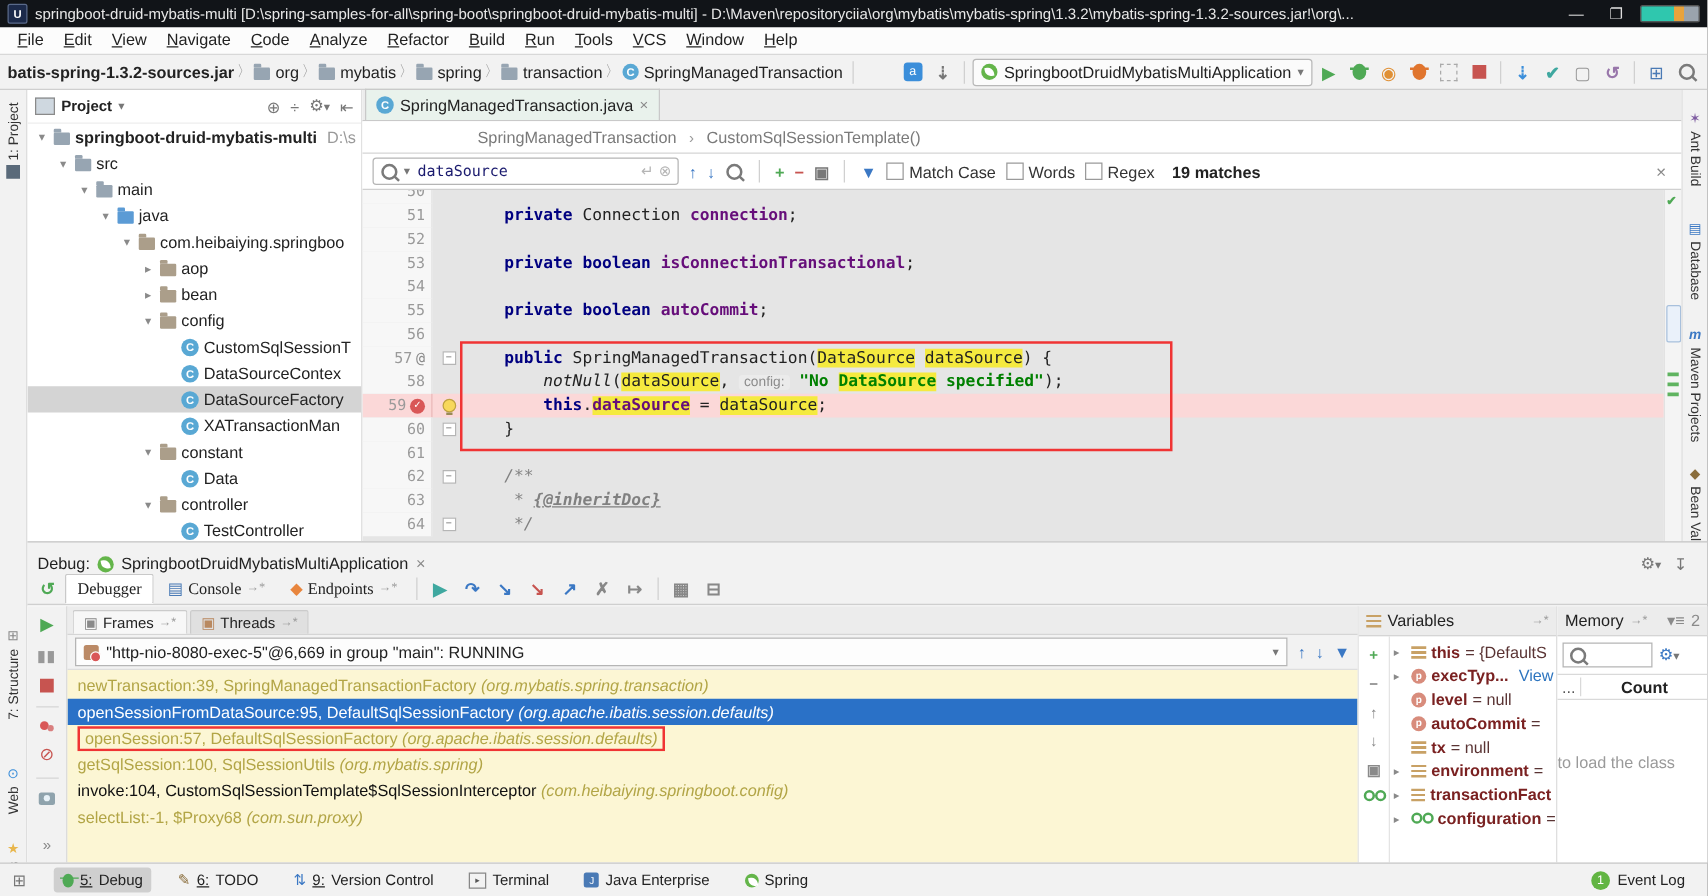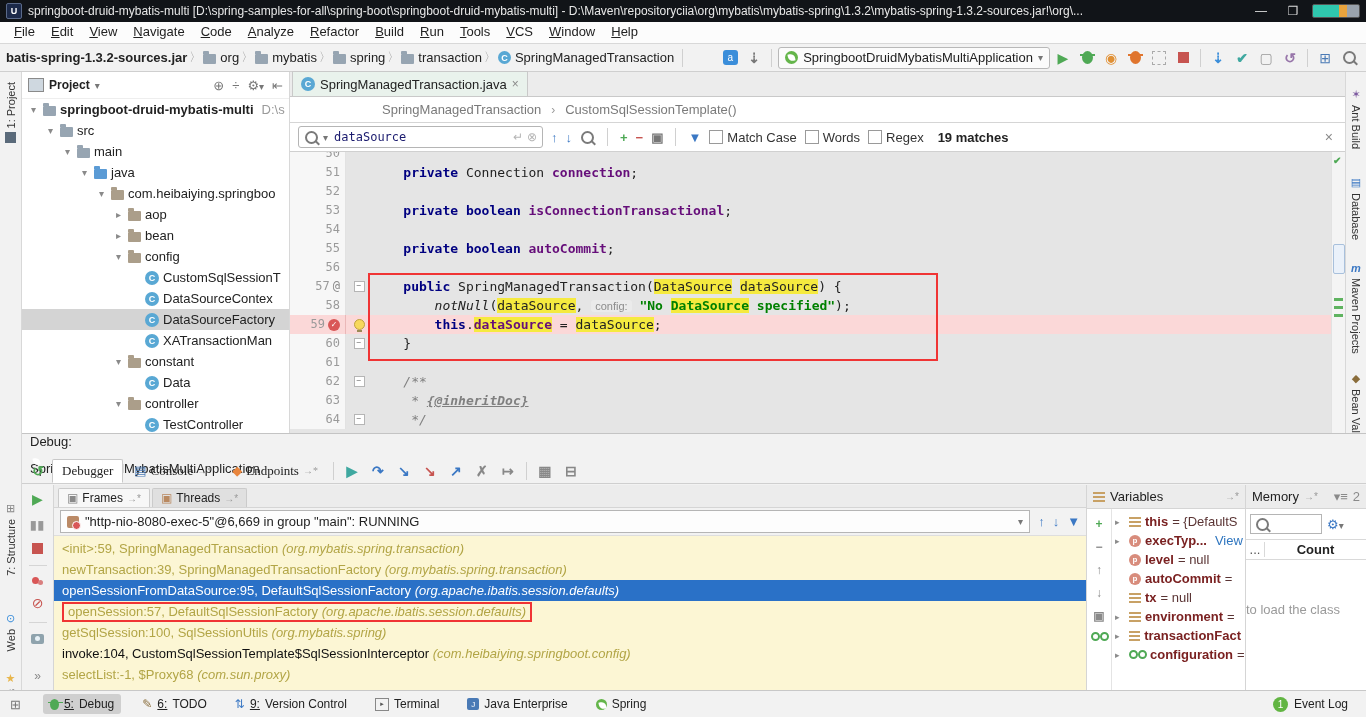--- a/index.html
+++ b/index.html
@@ -97,21 +97,21 @@
   .strhl{color:var(--string-green,#008000);font-weight:bold;background:var(--match-yellow,#f5ea3f);}
   .fldhl{color:var(--field-purple,#660e7a);font-weight:bold;background:var(--match-yellow,#f5ea3f);}
   .hint{background:#ebebeb;color:#8c8c8c;border-radius:3px;padding:0 4px;font-family:"Liberation Sans",sans-serif;font-size:11px;}
   #annot-box{position:absolute;left:78px;top:121px;width:566px;height:84px;border:2px solid var(--annotation-red,#f03434);pointer-events:none;}
   #scrollstrip{position:absolute;right:0;top:0;width:14px;height:281px;background:#f4f4f4;border-left:1px solid #e2e2e2;box-sizing:border-box;}
   .scroll-ok{position:absolute;top:3px;left:1px;color:#4fa955;font-size:10px;font-weight:bold;}
   .scroll-thumb{position:absolute;top:92px;left:1px;width:10px;height:28px;border:1px solid #a8c0dc;background:#eaf1fa;border-radius:2px;}
   .scroll-mark{position:absolute;left:2px;width:9px;height:3px;background:#5fb360;}
   
   #debug{position:absolute;left:22px;top:433px;right:0;height:257px;background:#f2f2f2;border-top:1px solid #c4c4c4;box-sizing:border-box;}
-  #debug-header{height:24px;display:flex;align-items:flex-start;gap:6px;padding:0 8px;font-size:13px;flex-direction:column;}
+  #debug-header{height:24px;display:flex;align-items:flex-end;gap:6px;padding:0 8px;font-size:13px;}
   #debug-header .close{color:#8a8a8a;}
   #debug-hdr-icons{margin-left:auto;display:flex;gap:10px;color:#777;align-items:center;padding-right:8px;}
   #debug-tabs{height:26px;display:flex;align-items:center;gap:2px;border-bottom:1px solid #cfcfcf;padding:0 4px;box-sizing:border-box;}
   .dtab{display:flex;align-items:center;gap:4px;padding:3px 9px;font-size:13px;border-radius:2px 2px 0 0;font-family:Liberation Serif, serif;}
   .dtab.active{background:#fff;border:1px solid #c9c9c9;border-bottom:1px solid #fff;margin-bottom:-1px;}
   .suffix{color:#9a9a9a;font-size:10px;}
   .step-ic{width:24px;text-align:center;font-size:14px;font-weight:bold;}
   #debug-body{position:absolute;top:51px;left:0;right:0;bottom:0;display:flex;background:#fff;}
   #dbg-actions{width:32px;flex:none;background:#f2f2f2;border-right:1px solid #d5d5d5;display:flex;flex-direction:column;align-items:center;padding-top:6px;gap:11px;box-sizing:border-box;}
   .act-sep{width:18px;height:1px;background:#d5d5d5;}
@@ -614,21 +614,20 @@
           <span id="thread-combo">
             <span class="ic-thread"></span>
             <span>"http-nio-8080-exec-5"@6,669 in group "main": RUNNING</span>
             <span class="chev">▾</span>
           </span>
           <span class="find-ic">↑</span>
           <span class="find-ic">↓</span>
           <span class="find-ic">▼</span>
         </div>
         <div id="frames-list">
-            <div class="frame lib">&lt;init&gt;:59, SpringManagedTransaction <span class="pkg">(org.mybatis.spring.transaction)</span></div>
             <div class="frame lib">newTransaction:39, SpringManagedTransactionFactory <span class="pkg">(org.mybatis.spring.transaction)</span></div>
             <div class="frame sel">openSessionFromDataSource:95, DefaultSqlSessionFactory <span class="pkg">(org.apache.ibatis.session.defaults)</span></div>
             <div class="frame lib"><span class="fbox">openSession:57, DefaultSqlSessionFactory <span class="pkg">(org.apache.ibatis.session.defaults)</span></span></div>
             <div class="frame lib">getSqlSession:100, SqlSessionUtils <span class="pkg">(org.mybatis.spring)</span></div>
             <div class="frame user">invoke:104, CustomSqlSessionTemplate$SqlSessionInterceptor <span class="pkg">(com.heibaiying.springboot.config)</span></div>
             <div class="frame lib">selectList:-1, $Proxy68 <span class="pkg">(com.sun.proxy)</span></div>
           </div>
       </div>
       <div id="vars-pane">
         <div class="pane-header">

